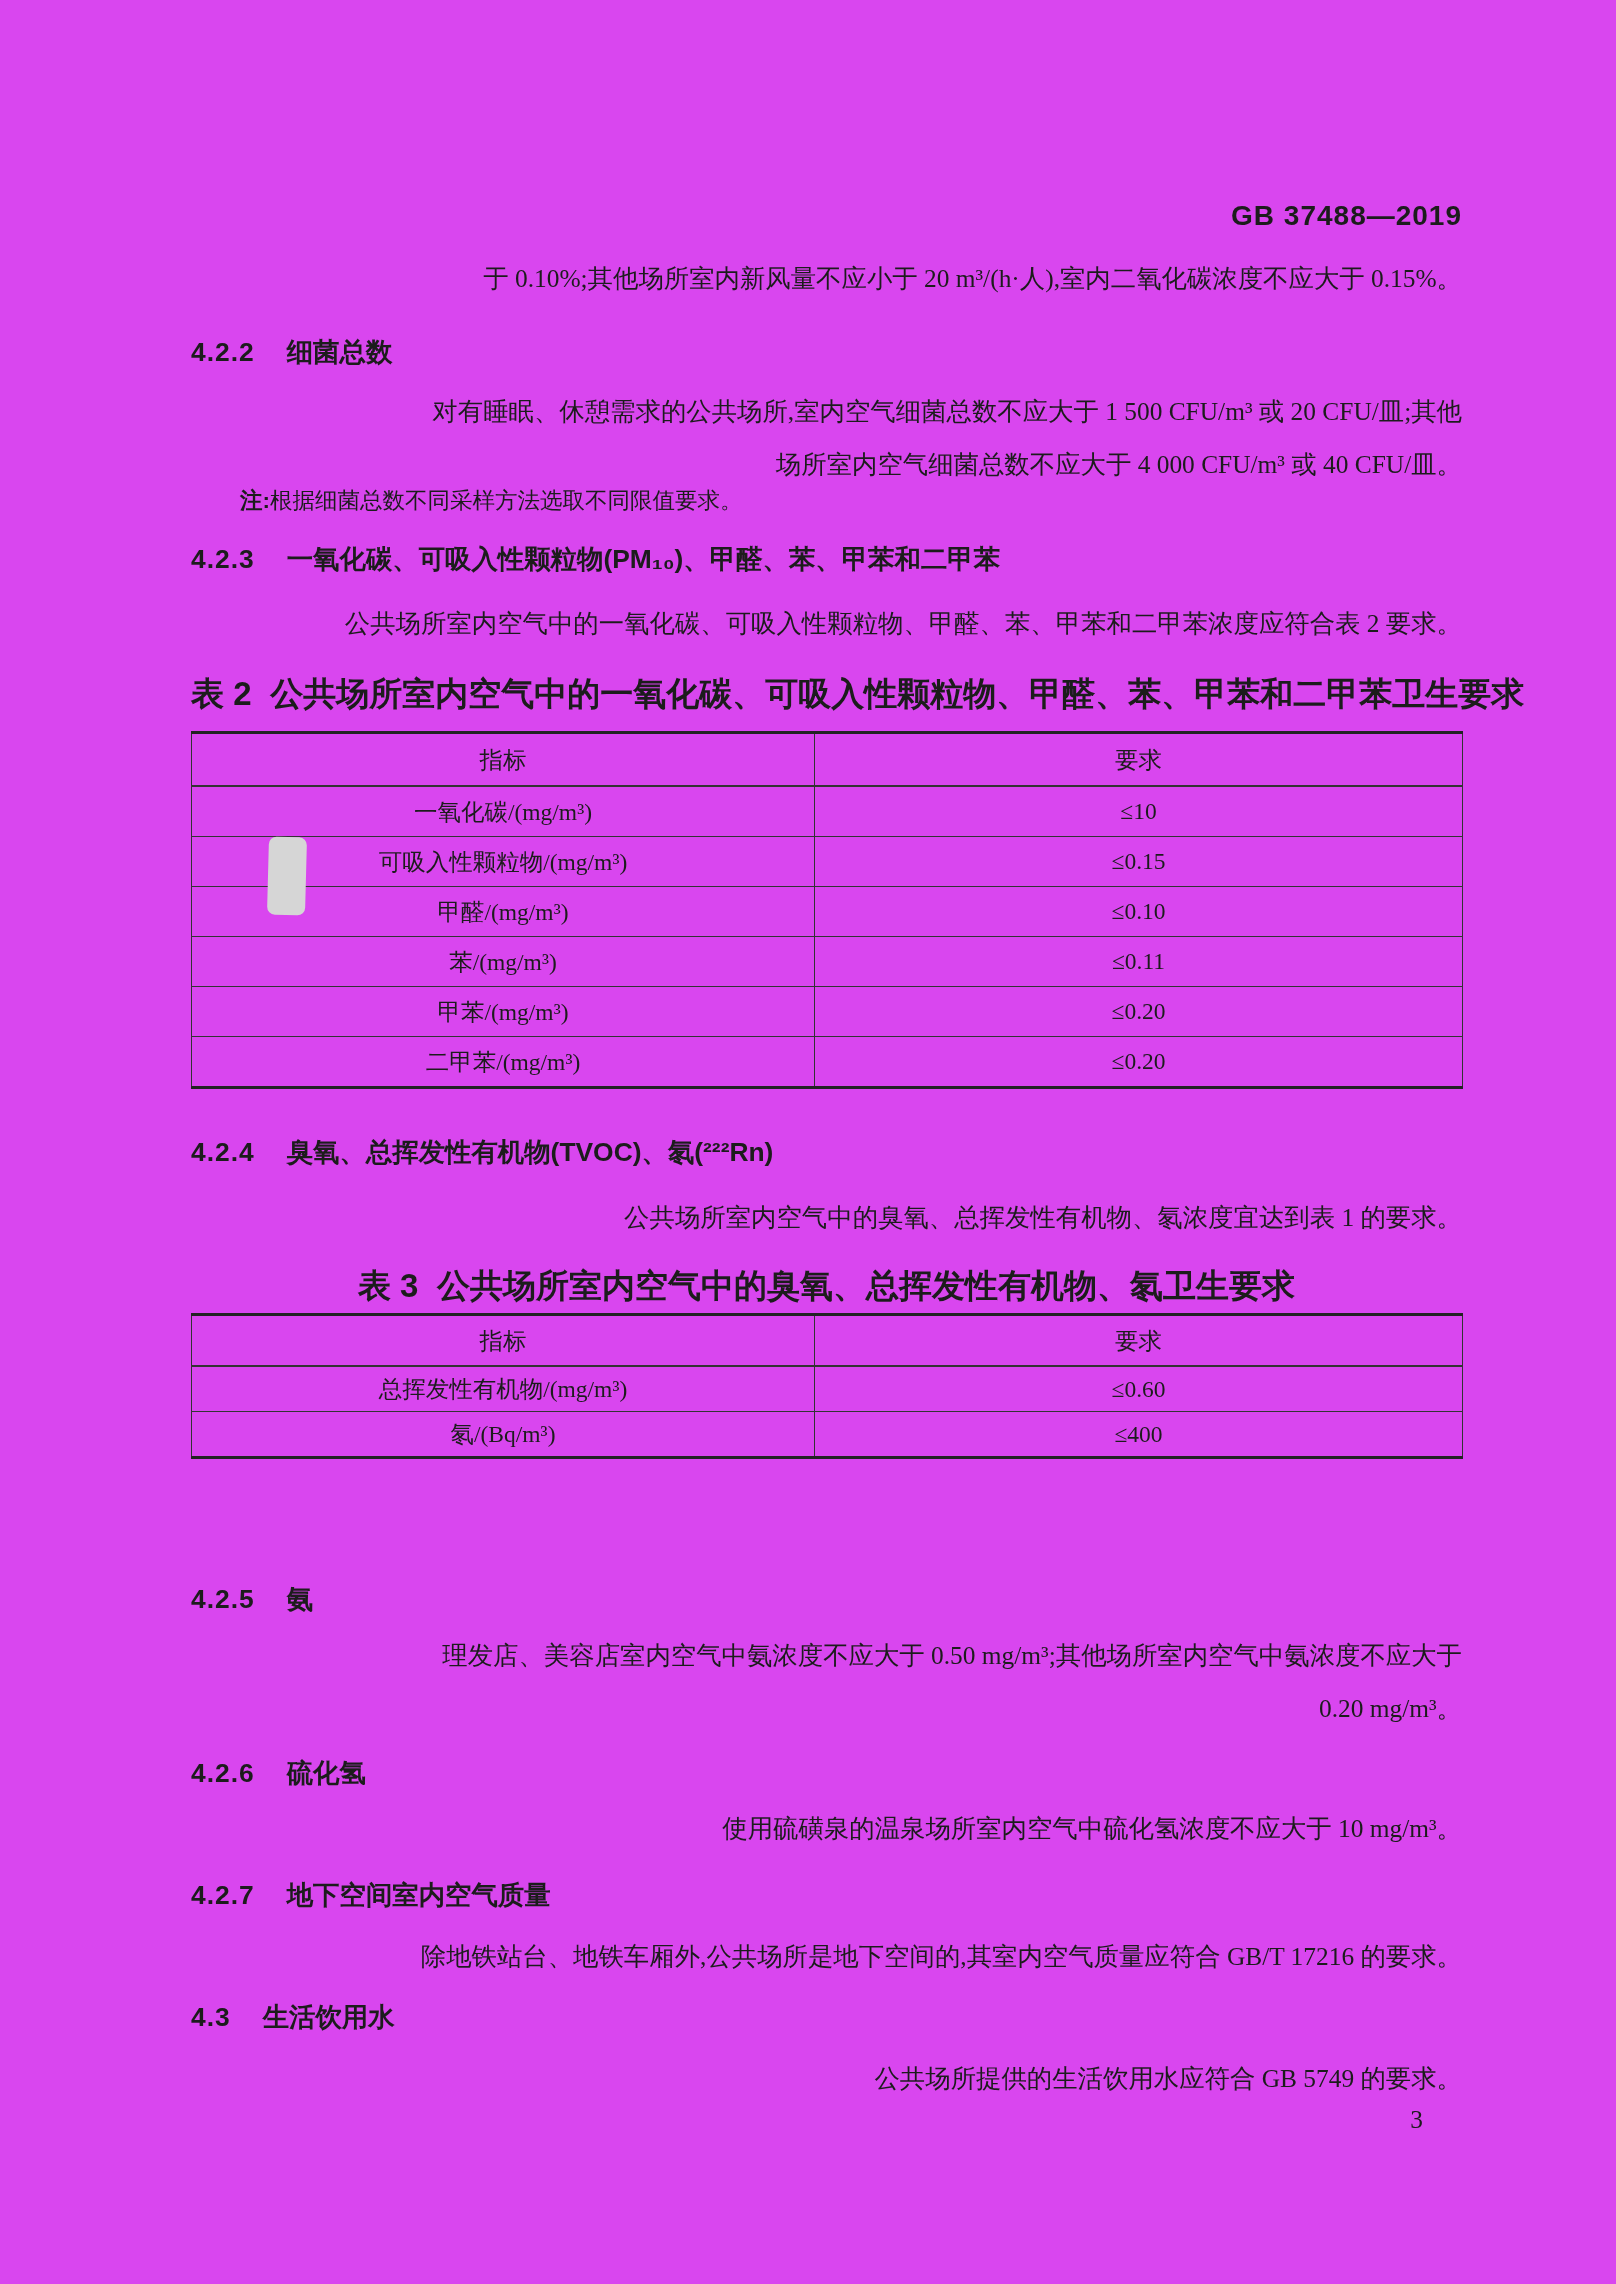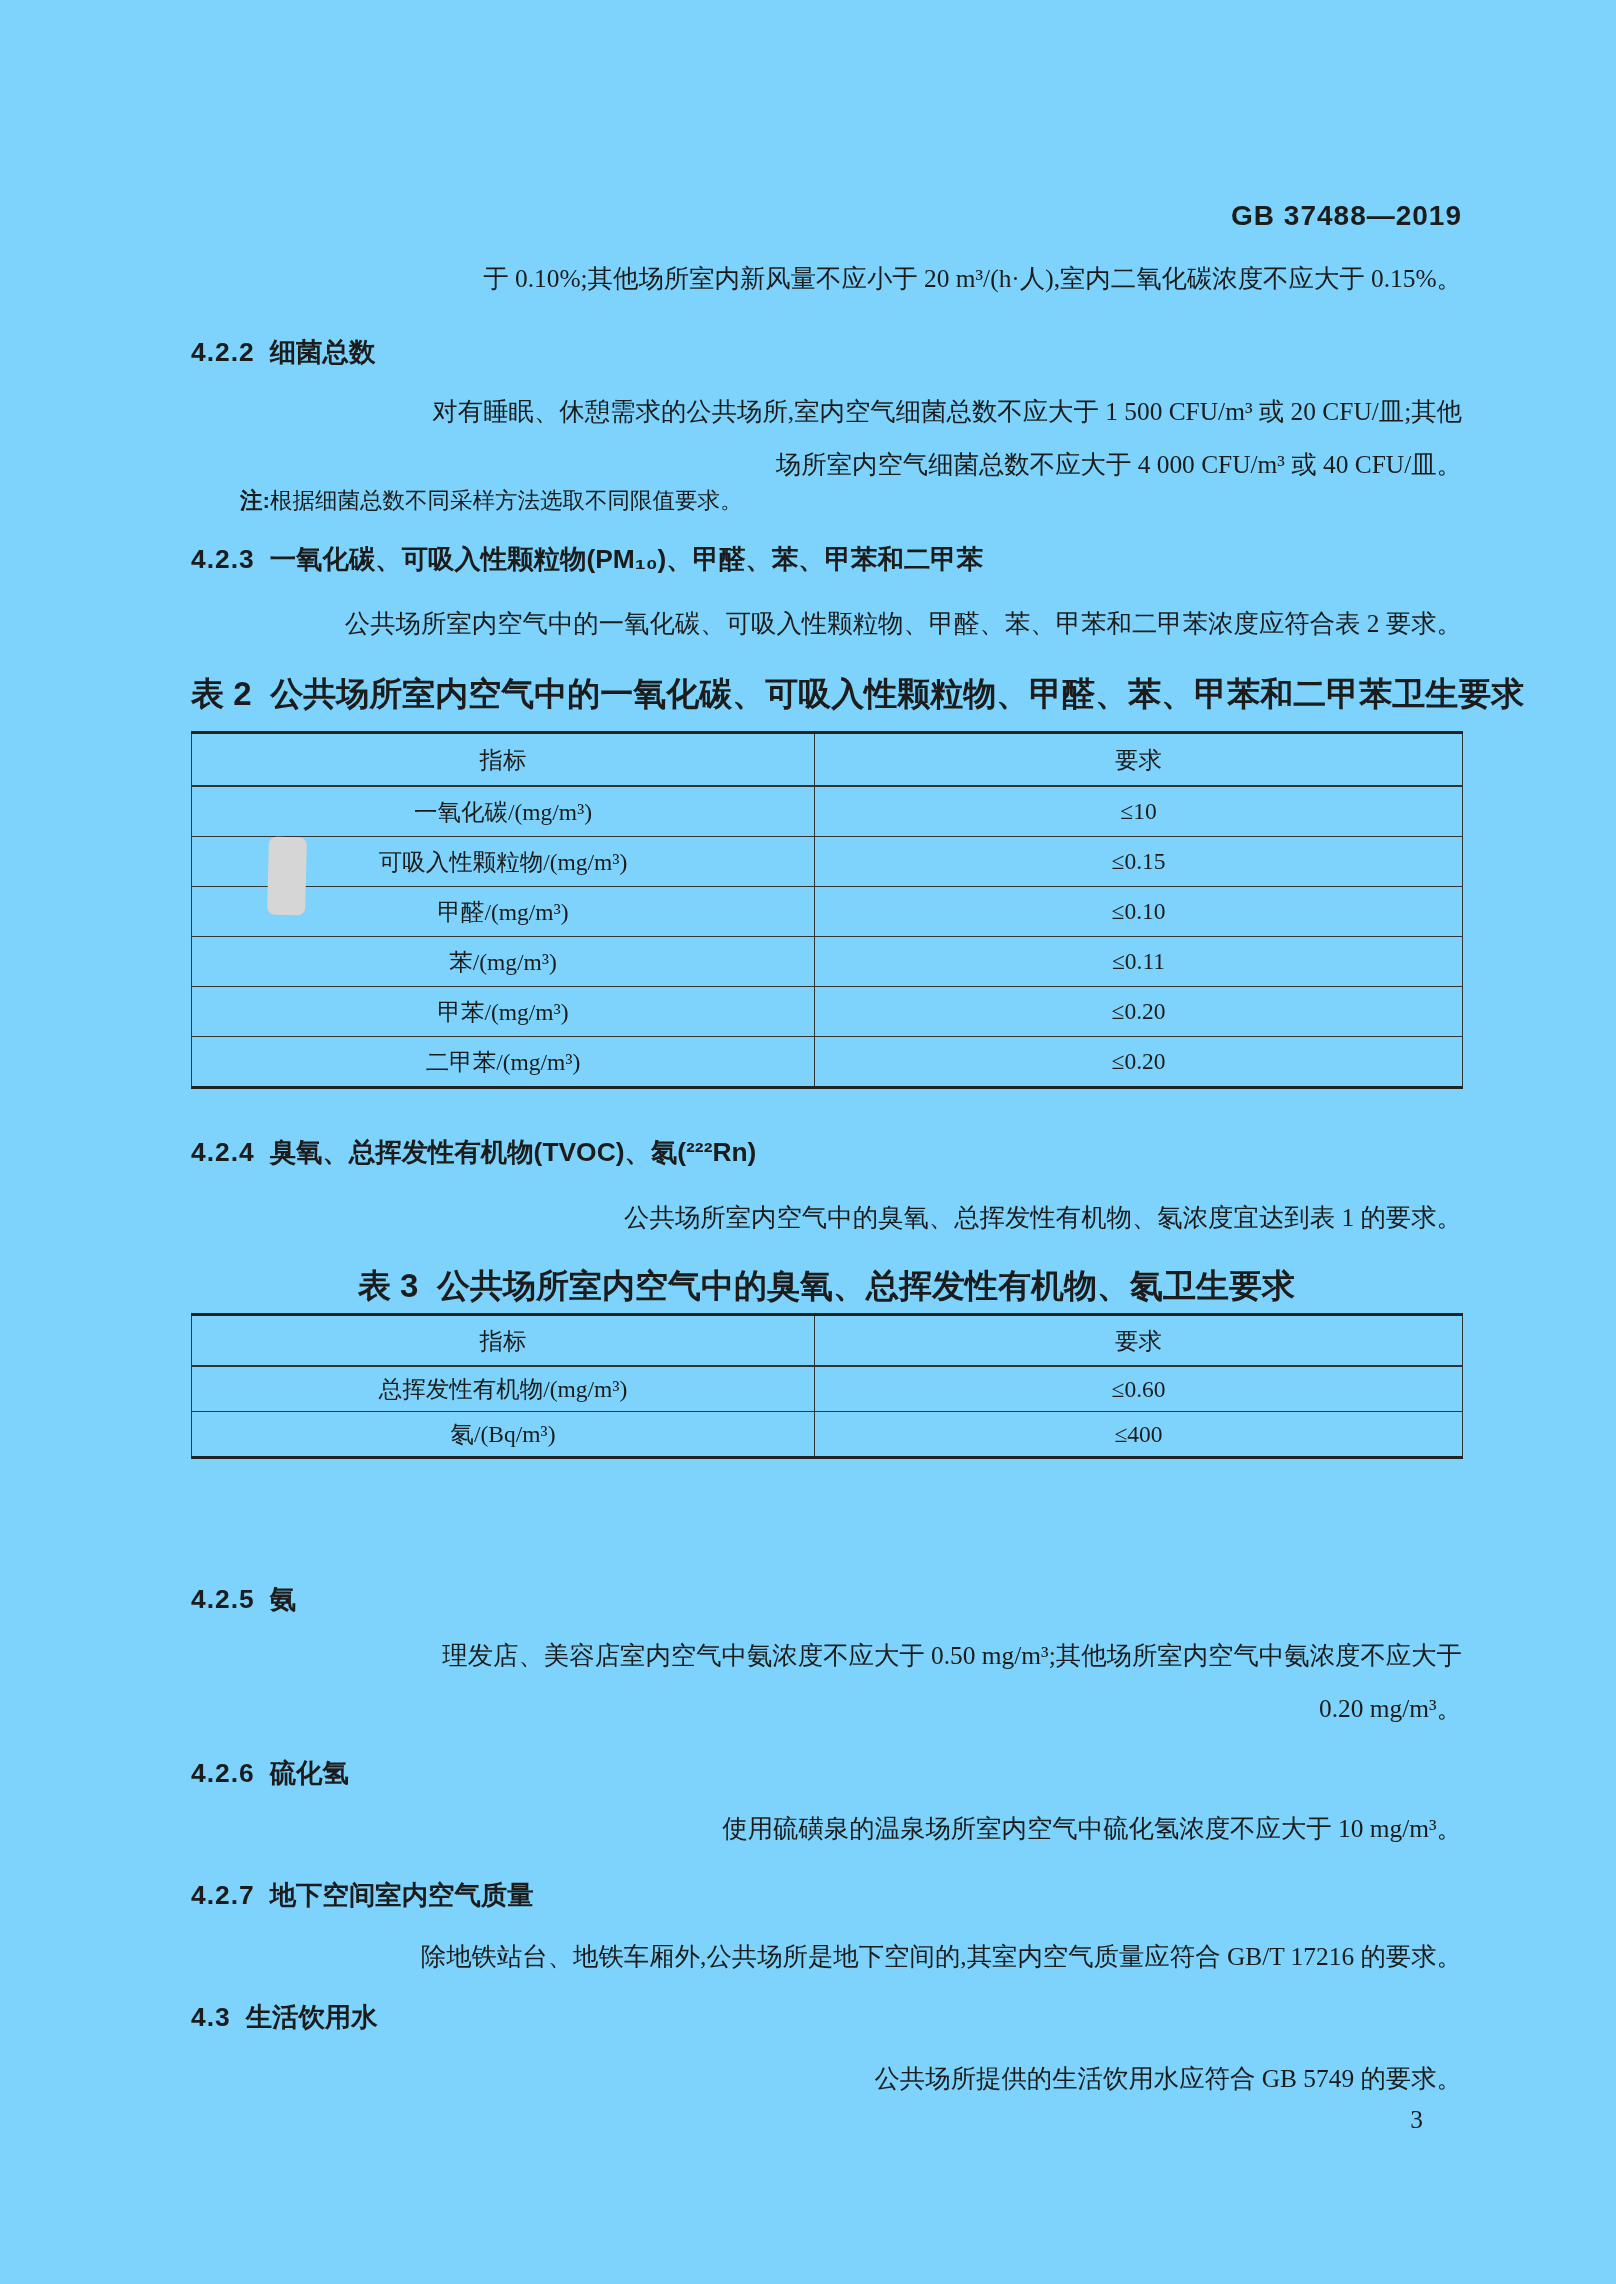--- a/index.html
+++ b/index.html
@@ -1,34 +1,34 @@
 <!DOCTYPE html>
 <html style="font-size:7.8px"><head>
 <meta charset="utf-8">
 <title>GB 37488—2019 p.3</title>
 <style>
   html,body { margin:0; padding:0; background:#e9e9e9; }
   .page {
     position:relative; width:1616px; height:2284px; margin:0 auto;
-    background:#7dd3fc; overflow:hidden; color:#1c1c1c;
+    background:#d946ef; overflow:hidden; color:#1c1c1c;
     font-family:"Liberation Serif","DejaVu Serif",serif;
   }
   .block { position:absolute; left:191px; width:1271px; }
   .doc-header {
     text-align:right; font-family:"Liberation Sans","DejaVu Sans",sans-serif;
     font-weight:700; font-size:28px; line-height:1.2; letter-spacing:1px;
   }
   .para { font-size:25.4px; line-height:2.1; white-space:nowrap; }
   .para .line { display:block;text-align:right; }
   .indent { text-indent:51px; }
   .heading {
     font-family:"Liberation Sans","DejaVu Sans",sans-serif; font-weight:700;
     font-size:26.4px; line-height:1.3; white-space:nowrap;
   }
-  .heading .num { display:inline-block; margin-right:15px; letter-spacing:1px; }
+  .heading .num { display:inline-block; margin-right:32px; letter-spacing:1px; }
   .note { font-size:22.5px; line-height:1.55; text-indent:49px; white-space:nowrap; }
   .note .note-label { font-family:"Liberation Sans","DejaVu Sans",sans-serif; font-weight:700; }
   .caption {
     text-align:center; font-family:"Liberation Sans","DejaVu Sans",sans-serif;
     font-weight:700; font-size:33px; line-height:1.3; white-space:nowrap;
   }
   .caption .cap-label { display:inline-block; margin-right:18.6px; }
   table.gb {
     border-collapse:collapse; width:1271px; table-layout:fixed;
     font-size:23.5px; color:#1c1c1c;

